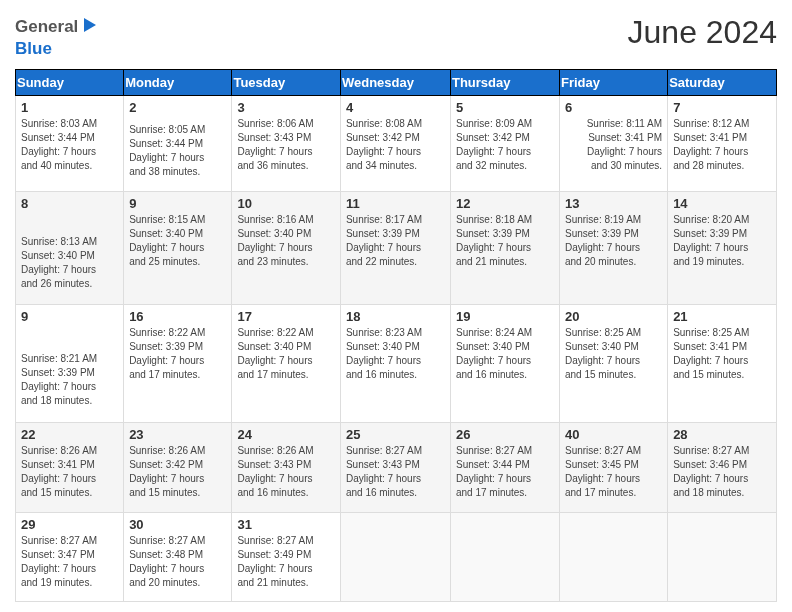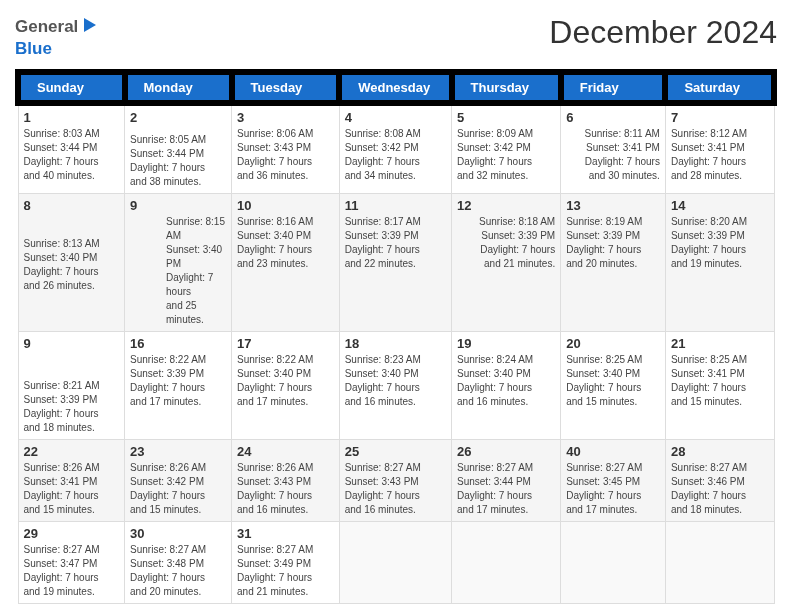--- a/index.html
+++ b/index.html
@@ -38,24 +38,24 @@
     }
     .calendar-table {
       width: 100%;
       border-collapse: collapse;
       flex: 1;
     }
     .calendar-table th {
       background-color: #1a6fcc;
       color: white;
       text-align: left;
-      padding: 5px 16px;
+      padding: 5px 1px;
       font-size: 13px;
       font-weight: bold;
-      border: 6px solid #000000;
+      border: 1px solid #000000;
     }
     .calendar-table td {
       vertical-align: top;
       padding: 4px 5px;
       font-size: 10px;
       color: #333;
       border: 1px solid #ddd;
       width: 113px;
       min-height: 80px;
       background: #fff;
@@ -106,21 +106,21 @@
         <span class="logo-text-general">General</span>
         <span style="display:inline-block;margin-left:2px;">
           <svg width="20" height="20" viewBox="0 0 20 20">
             <polygon points="4,3 16,10 4,17" fill="#1a6fcc"></polygon>
           </svg>
         </span>
       </div>
       <span class="logo-text-blue">Blue</span>
     </div>
     <div class="title-section">
-      <div class="main-title">December 2024</div>
+      <div class="main-title">June 2024</div>
     </div>
   </div>
 
   <table class="calendar-table">
     <thead>
       <tr>
       <th>Sunday</th>
           <th>Monday</th>
           <th>Tuesday</th>
           <th>Wednesday</th>
@@ -184,42 +184,42 @@
         <tr>
           <td>
             <span class="day-number">8</span>
             <div class="day-info" style="white-space: pre-line; margin-top: 24px;">Sunrise: 8:13 AM
 Sunset: 3:40 PM
 Daylight: 7 hours
 and 26 minutes.</div>
           </td>
           <td>
             <span class="day-number">9</span>
-            <div class="day-info" style="white-space: pre-line; margin-left: 36px;">Sunrise: 8:15 AM
+            <div class="day-info" style="white-space: pre-line;">Sunrise: 8:15 AM
 Sunset: 3:40 PM
 Daylight: 7 hours
 and 25 minutes.</div>
           </td>
           <td>
             <span class="day-number">10</span>
             <div class="day-info" style="white-space: pre-line;">Sunrise: 8:16 AM
 Sunset: 3:40 PM
 Daylight: 7 hours
 and 23 minutes.</div>
           </td>
           <td>
             <span class="day-number">11</span>
             <div class="day-info" style="white-space: pre-line;">Sunrise: 8:17 AM
 Sunset: 3:39 PM
 Daylight: 7 hours
 and 22 minutes.</div>
           </td>
           <td>
             <span class="day-number">12</span>
-            <div class="day-info" style="white-space: pre-line; text-align: right;">Sunrise: 8:18 AM
+            <div class="day-info" style="white-space: pre-line;">Sunrise: 8:18 AM
 Sunset: 3:39 PM
 Daylight: 7 hours
 and 21 minutes.</div>
           </td>
           <td>
             <span class="day-number">13</span>
             <div class="day-info" style="white-space: pre-line;">Sunrise: 8:19 AM
 Sunset: 3:39 PM
 Daylight: 7 hours
 and 20 minutes.</div>

